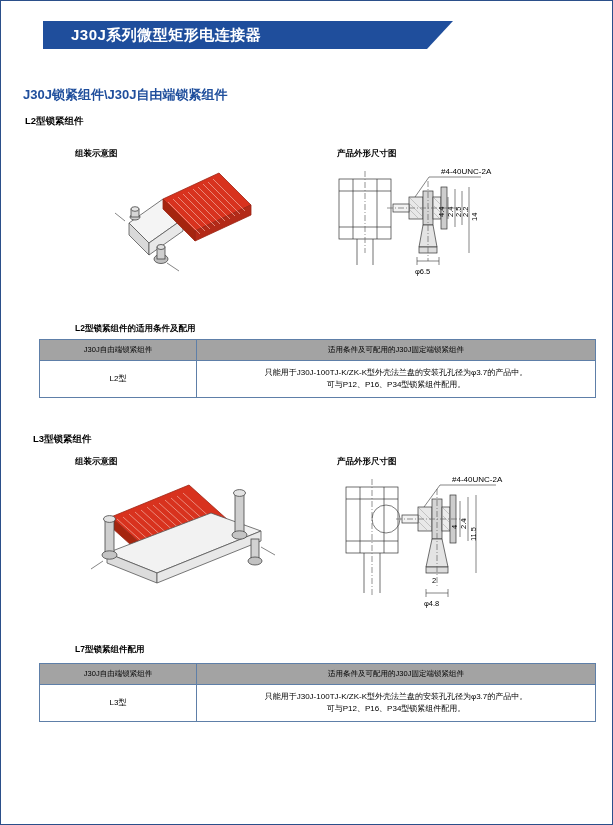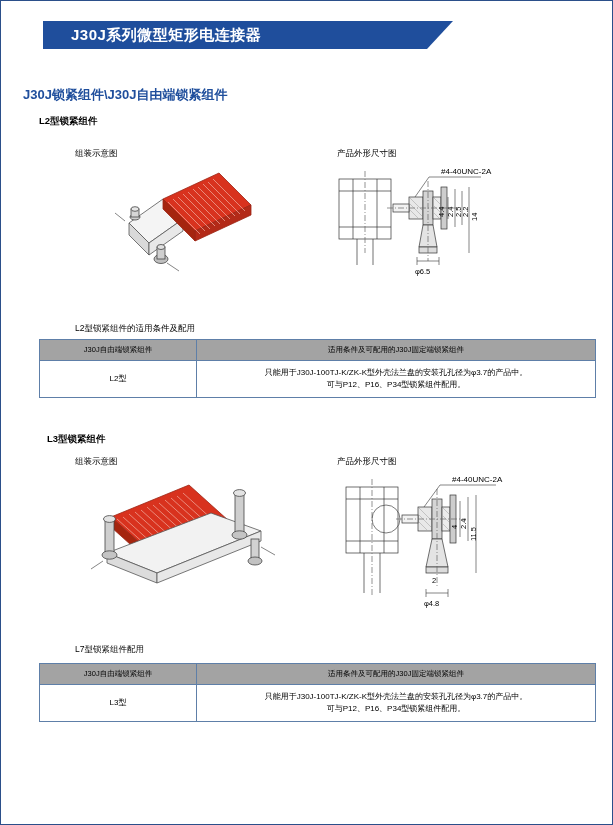--- a/index.html
+++ b/index.html
@@ -60,31 +60,31 @@
   .sec-title {
     position: absolute;
     left: 22px;
     color: #1f4e9c;
     font-size: 13px;
     font-weight: bold;
     white-space: nowrap;
   }
   .sub-title {
     position: absolute;
-    left: 38px;
+    left: 24px;
     color: #000000;
     font-size: 9.5px;
     font-weight: bold;
     white-space: nowrap;
   }
   .lbl {
     position: absolute;
     color: #000000;
     font-size: 8.5px;
-    font-weight: normal;
+    font-weight: bold;
     white-space: nowrap;
     padding-left: 36px;
   }
   
   .tbl {
     position: absolute;
     border-collapse: collapse;
     font-size: 8px;
     table-layout: fixed;
   }

